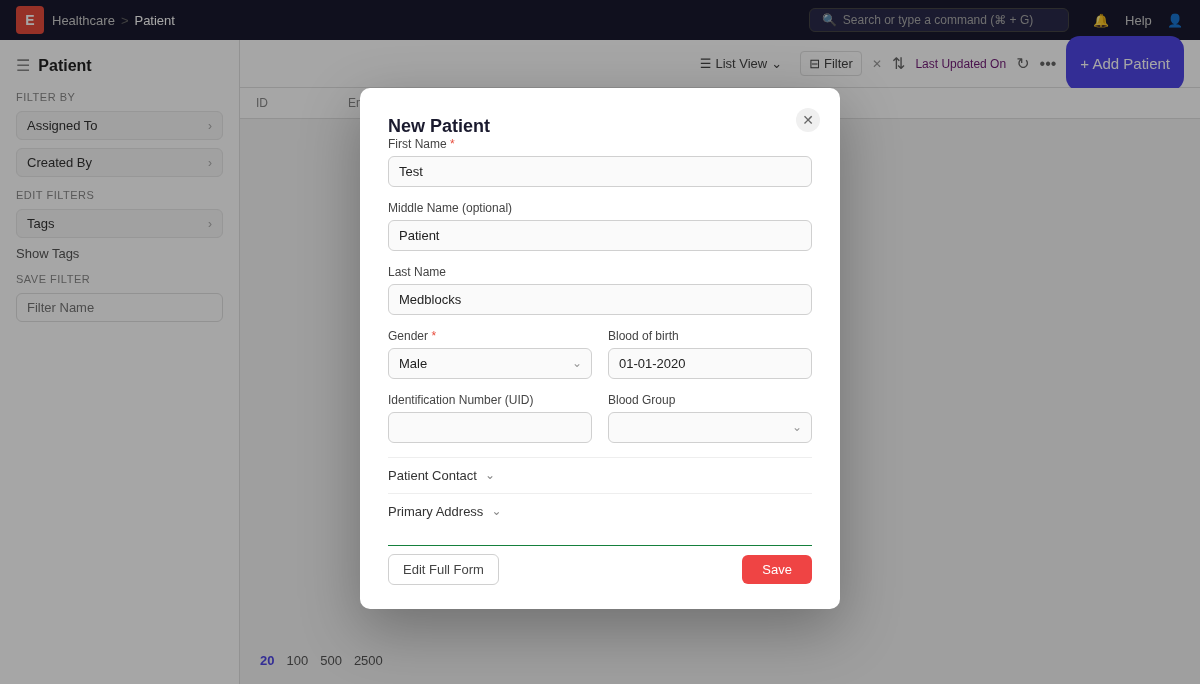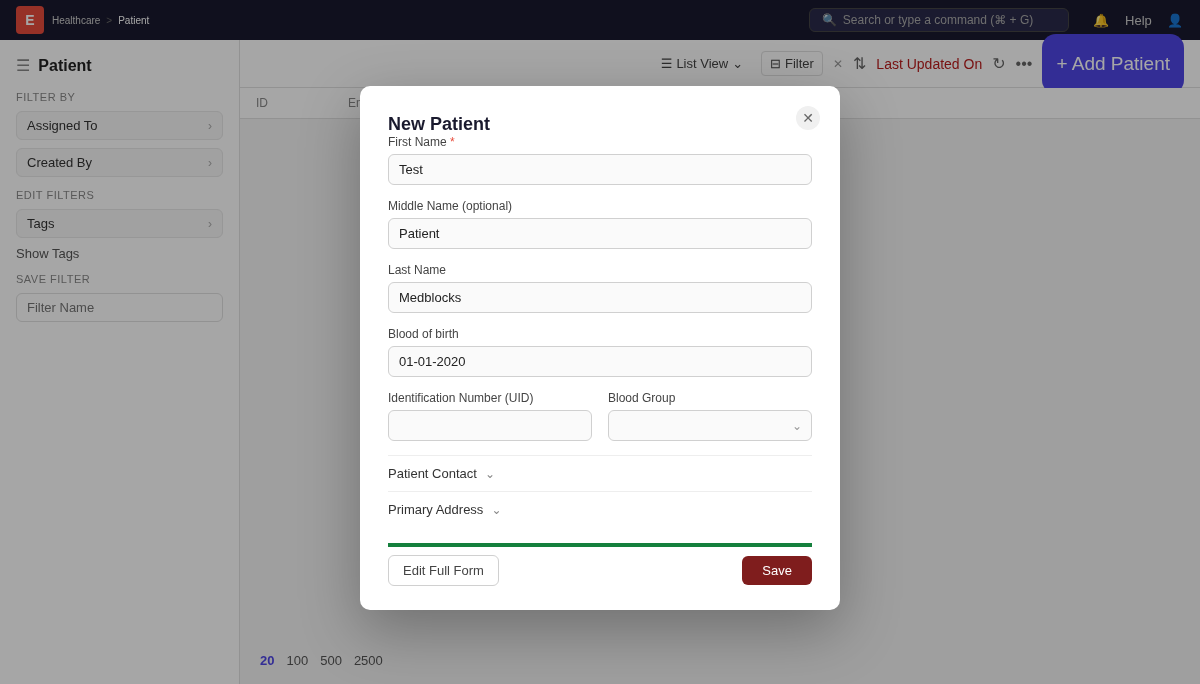--- a/index.html
+++ b/index.html
@@ -31,21 +31,21 @@
       justify-content: center;
       color: white;
       font-weight: bold;
       font-size: 14px;
     }
     .topbar-breadcrumb {
       display: flex;
       align-items: center;
       gap: 6px;
       color: #ccc;
-      font-size: 10px;
+      font-size: 13px;
     }
     .topbar-breadcrumb .sep { color: #666; }
     .topbar-breadcrumb .current { color: #fff; }
     .topbar-search {
       margin-left: auto;
       background: #2a2a4a;
       border: 1px solid #444;
       border-radius: 6px;
       color: #aaa;
       font-size: 12px;
@@ -179,32 +179,32 @@
       color: #444;
       cursor: pointer;
       padding: 4px 8px;
       border: 1px solid #e0e0e0;
       border-radius: 4px;
       background: #fff;
     }
     .close-filter { color: #999; cursor: pointer; font-size: 12px; }
     .sort-icon { color: #666; cursor: pointer; }
     .last-updated {
-      font-size: 14px;
-      color: #b91c1c;
+      font-size: 12px;
+      color: #701a75;
     }
     .refresh-icon { color: #666; cursor: pointer; }
     .more-icon { color: #666; cursor: pointer; }
     .add-patient-btn {
       background: #4f46e5;
       color: #fff;
       border: none;
       border-radius: 14px;
       padding: 19px 14px;
-      font-size: 19px;
+      font-size: 15px;
       font-weight: 500;
       cursor: pointer;
       display: flex;
       align-items: center;
       gap: 4px;
     }
 
     .table-header {
       background: #fff;
       border-bottom: 1px solid #e0e0e0;
@@ -336,33 +336,33 @@
       font-weight: 500;
       color: #333;
     }
     .chevron-down { color: #888; font-size: 12px; }
     .dialog-footer {
       display: flex;
       justify-content: space-between;
       align-items: center;
       margin-top: 16px;
       padding-top: 8px;
-      border-top: 4px solid #15803d;
+      border-top: 1px solid #15803d;
     }
     .edit-full-form-btn {
       background: #fff;
       border: 1px solid #d0d0d0;
       border-radius: 6px;
       padding: 7px 14px;
       font-size: 13px;
       color: #444;
       cursor: pointer;
     }
     .save-btn {
-      background: #7f1d1d;
+      background: #ef4444;
       color: #fff;
       border: none;
       border-radius: 6px;
       padding: 7px 20px;
       font-size: 13px;
       font-weight: 500;
       cursor: pointer;
     }
   </style>
 </head>
@@ -474,20 +474,32 @@
     </div>
 
     
     <div class="form-field">
       <label class="form-label">Last Name</label>
       <input class="form-input" value="Medblocks" style="">
     </div>
 
     
     <div class="form-row">
+      <div class="form-field">
+        <label class="form-label">
+          <span>Gender</span> <span class="required">*</span>
+        </label>
+        <div class="select-wrapper">
+          <select class="form-select">
+            <option>Male</option>
+            <option>Female</option>
+            <option>Other</option>
+          </select>
+        </div>
+      </div>
       <div class="form-field">
         <label class="form-label">Blood of birth</label>
         <input class="form-input" value="01-01-2020" style="">
       </div>
     </div>
 
     
     <div class="form-row">
       <div class="form-field">
         <label class="form-label">Identification Number (UID)</label>

